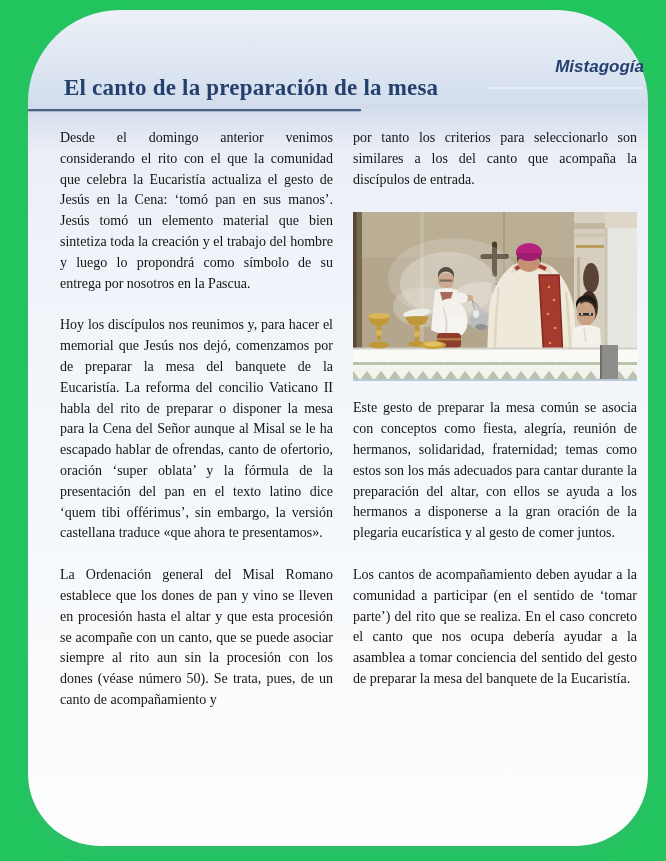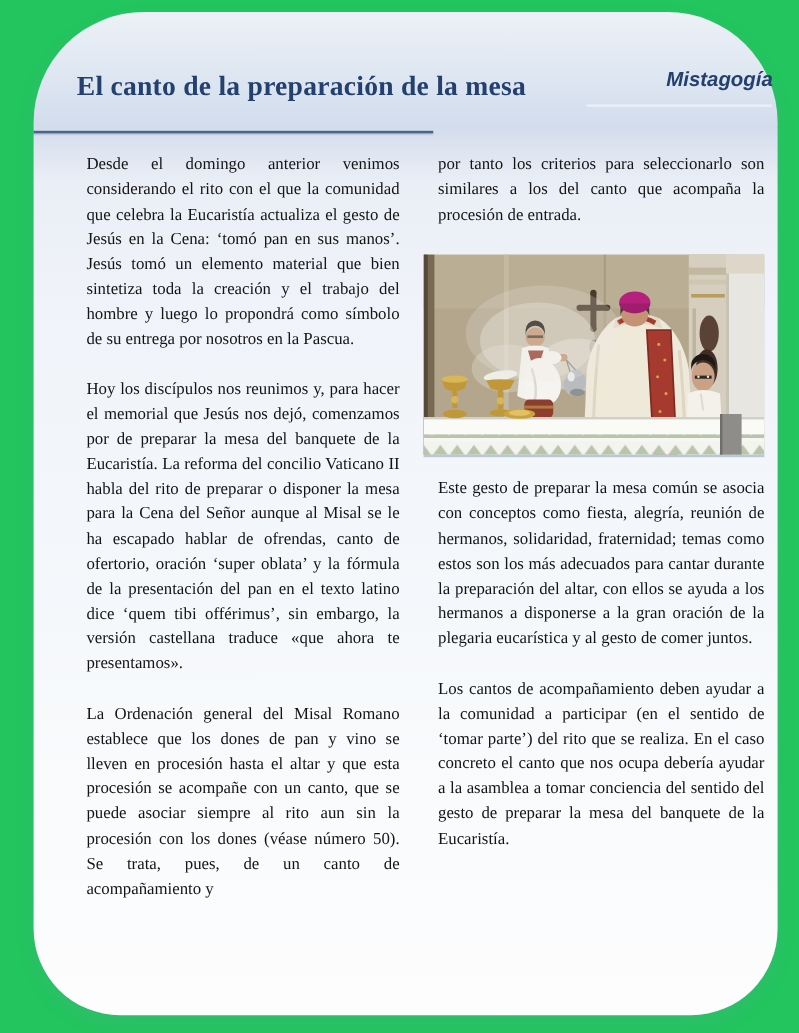--- a/index.html
+++ b/index.html
@@ -2,32 +2,32 @@
 <html><head>
 <meta charset="utf-8">
 <style>
   html,body{margin:0;padding:0;background:#ffffff;}
   .canvas{position:relative;width:666px;height:861px;background:#22c55e;overflow:hidden;
           font-family:"Liberation Serif",serif;}
   .page{position:absolute;left:28px;top:10px;width:620px;height:836px;
         border-radius:92px 92px 72px 72px;
         background:linear-gradient(180deg,#edf1f7 0%,#dfe7f2 6%,#d2dcec 11.5%,#dde4f0 13.5%,#eaeef6 17%,#f0f3f9 30%,#f5f8fb 60%,#fbfcfd 88%,#fdfdfe 100%);
         box-shadow:0 6px 14px rgba(130,150,180,0.15);}
-  .page-title{position:absolute;left:64px;top:59px;width:420px;
+  .page-title{position:absolute;left:64px;top:75px;width:420px;
         font-size:23px;font-weight:bold;color:#24406e;letter-spacing:.2px;}
   .title-rule{position:absolute;left:28px;top:109px;width:333px;height:2px;
         background:#4a6488;box-shadow:0 1px 1px rgba(74,100,136,.35);}
   .brand{position:absolute;left:489px;top:57px;width:155px;text-align:right;
         font-family:"Liberation Sans",sans-serif;font-style:italic;font-weight:bold;
         font-size:17px;color:#24406e;}
   .brand-rule{position:absolute;left:489px;top:87px;width:154px;height:2px;
         background:#ecf1f8;opacity:.9;}
   .col{position:absolute;top:128px;text-align:justify;color:#141414;
         font-size:14px;line-height:20.8px;}
-  .col p{margin:0 0 21px 12px;}
+  .col p{margin:0 0 21px 0;}
   .col-left{left:60px;width:273px;}
   .col-right{left:353px;width:284px;}
   .photo{margin:22px 0 17px 0;width:284px;height:167px;display:block;
         border-bottom:2px solid #b9c7da;box-sizing:content-box;}
   .photo svg{display:block;width:284px;height:167px;}
 </style>
 </head>
 <body>
 
 <div class="canvas">
@@ -39,21 +39,21 @@
   <h1 class="page-title" style="margin:0;">El canto de la preparación de la mesa</h1>
   <div class="title-rule"></div>
 
   <div class="col col-left">
     <p>Desde el domingo anterior venimos considerando el rito con el que la comunidad que celebra la Eucaristía actualiza el gesto de Jesús en la Cena: ‘tomó pan en sus manos’. Jesús tomó un elemento material que bien sintetiza toda la creación y el trabajo del hombre y luego lo propondrá como símbolo de su entrega por nosotros en la Pascua.</p>
     <p>Hoy los discípulos nos reunimos y, para hacer el memorial que Jesús nos dejó, comenzamos por de preparar la mesa del banquete de la Eucaristía. La reforma del concilio Vaticano II habla del rito de preparar o disponer la mesa para la Cena del Señor aunque al Misal se le ha escapado hablar de ofrendas, canto de ofertorio, oración ‘super oblata’ y la fórmula de la presentación del pan en el texto latino dice ‘quem tibi offérimus’, sin embargo, la versión castellana traduce «que ahora te presentamos».</p>
     <p>La Ordenación general del Misal Romano establece que los dones de pan y vino se lleven en procesión hasta el altar y que esta procesión se acompañe con un canto, que se puede asociar siempre al rito aun sin la procesión con los dones (véase número 50). Se trata, pues, de un canto de acompañamiento y</p>
   </div>
 
   <div class="col col-right">
-    <p>por tanto los criterios para seleccionarlo son similares a los del canto que acompaña la procesión de entrada.</p>
+    <p>por tanto los criterios para seleccionarlo son similares a los del canto que acompaña la discípulos de entrada.</p>
 
     <figure class="photo" style="margin-left:0;margin-right:0;" aria-label="Obispo de espaldas ante el altar con cálices dorados mientras un ministro inciensa con el turíbulo">
       <svg viewBox="0 0 284 167" preserveAspectRatio="none">
         <defs>
           <pattern id="lace" width="14" height="17" patternUnits="userSpaceOnUse">
             <rect x="0" y="0" width="14" height="3.5" fill="#f6f7f2"></rect>
             <path d="M-2,3 L7,15 L16,3 Z" fill="#f3f4ee"></path>
           </pattern>
         </defs>
 

